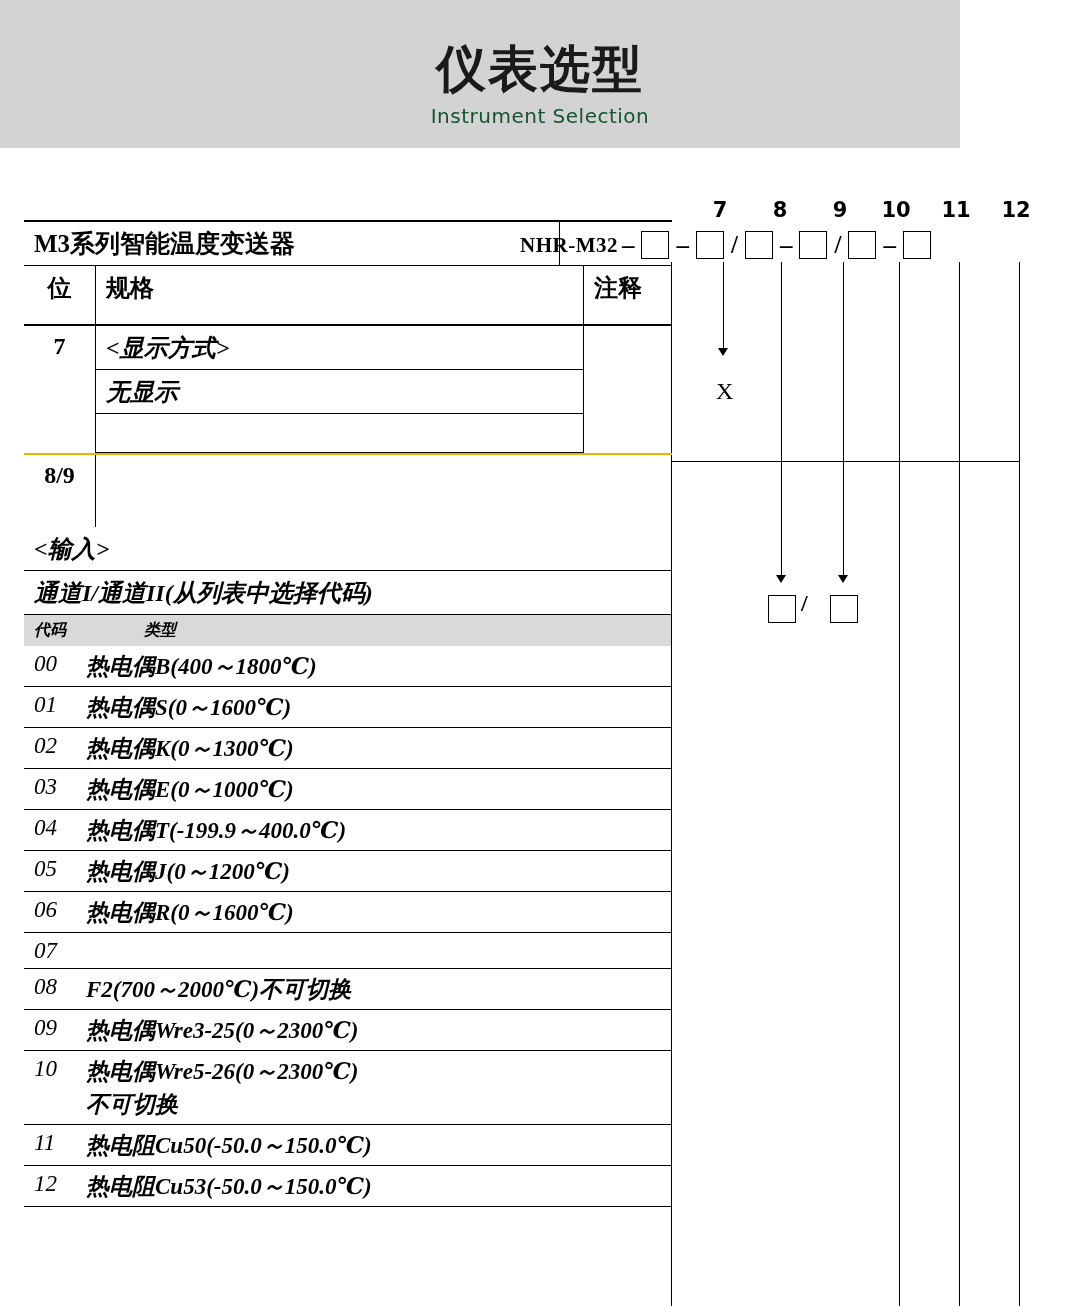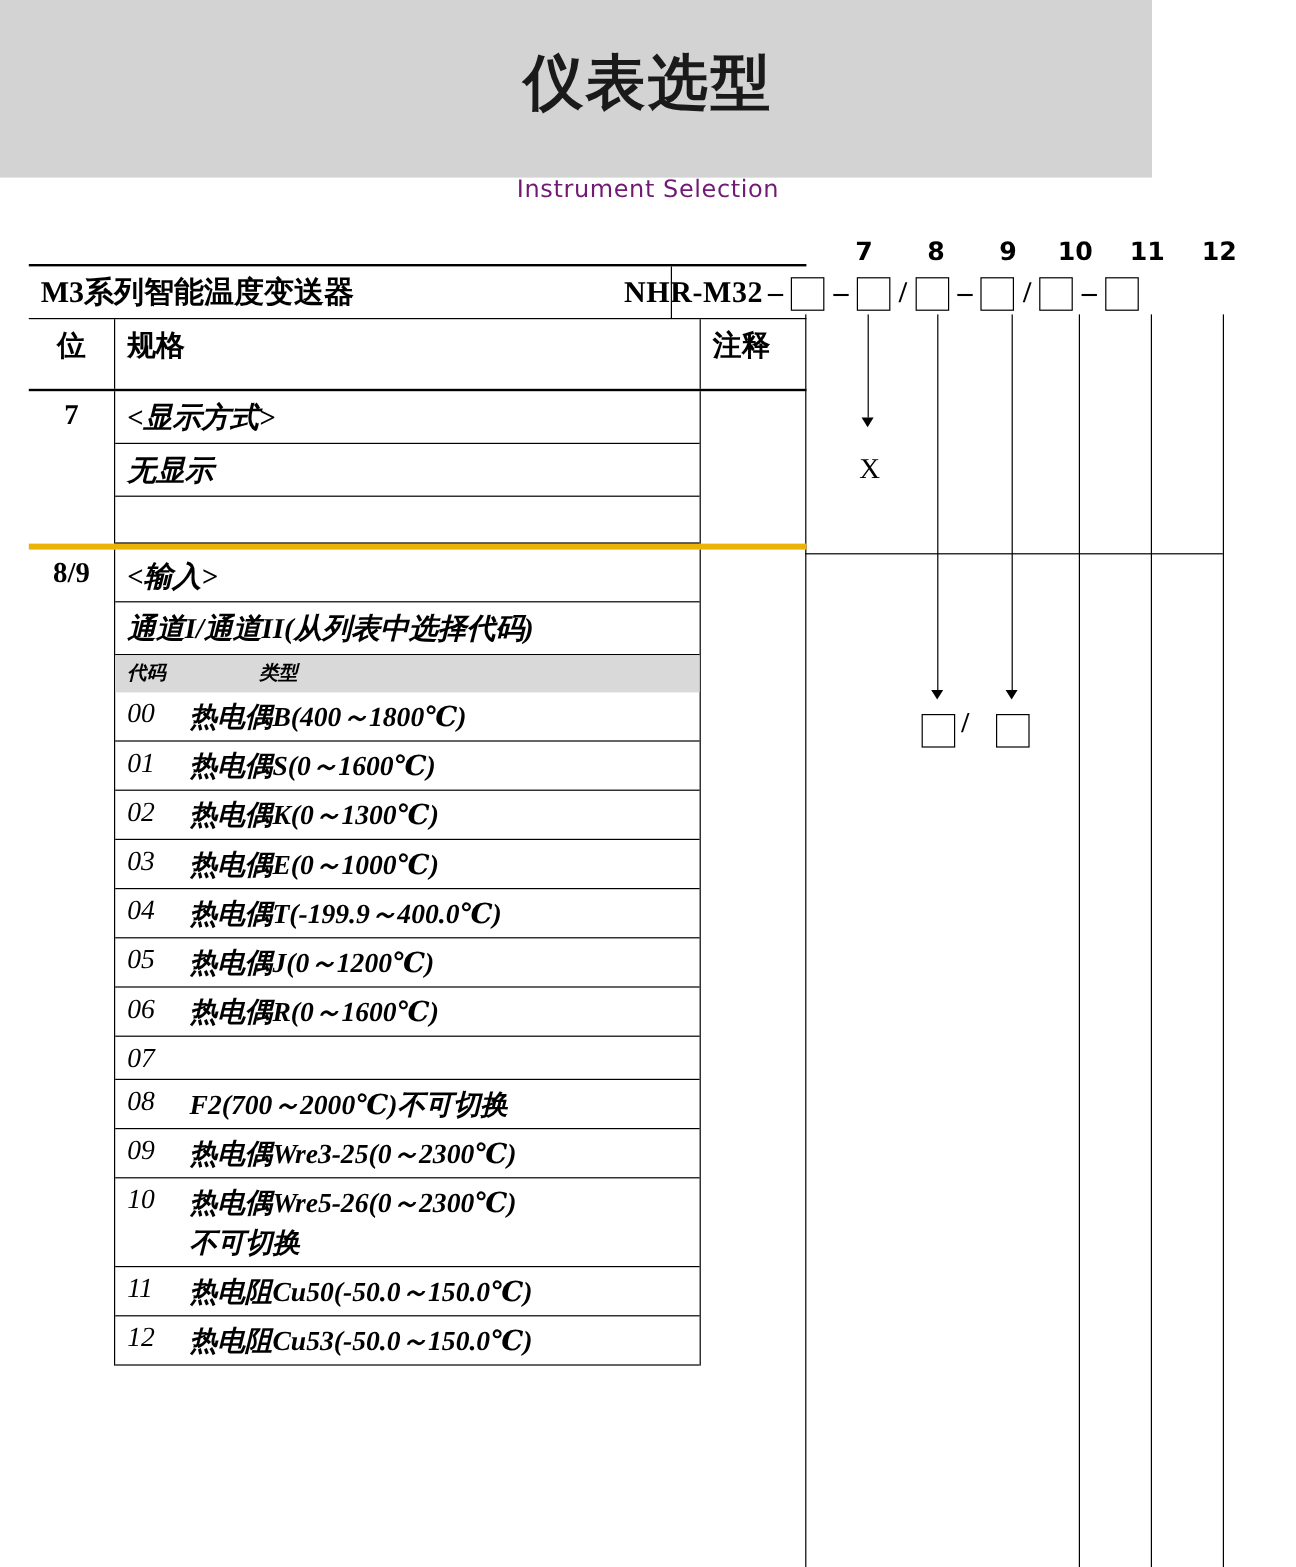--- a/index.html
+++ b/index.html
@@ -37,23 +37,22 @@
     color: #1a1a1a;
   }
   .banner-en {
     position: absolute;
     top: 104px;
     left: 0;
     width: 1080px;
     text-align: center;
     font-family: "DejaVu Sans", "Liberation Sans", sans-serif;
     font-size: 20px;
-    color: #701a75;
+    color: #14532d;
     letter-spacing: 0.5px;
-    margin-top: 41px;
   }
 
   
   .colnum {
     position: absolute;
     font-family: "DejaVu Sans", "Liberation Sans", sans-serif;
     font-weight: bold;
     font-size: 21px;
     color: #000;
     text-align: center;
@@ -64,21 +63,21 @@
   .model-line {
     position: absolute;
     top: 228px;
     left: 520px;
     height: 34px;
     display: flex;
     align-items: center;
     font-family: "Liberation Serif", serif;
   }
   .model-name {
-    font-size: 25px;
+    font-size: 21px;
     font-weight: bold;
     letter-spacing: 0.5px;
   }
   .sep {
     font-size: 25px;
     padding: 0 4px;
     font-weight: bold;
   }
   .codebox {
     display: inline-block;
@@ -297,21 +296,21 @@
   <div class="spec-block">
     <div class="c-pos">7</div>
     <div class="spec-col">
       <div class="line">&lt;显示方式&gt;</div>
       <div class="line">无显示</div>
       <div class="line" style="height:38px; padding:0;">&nbsp;</div>
     </div>
     <div class="note-col"></div>
   </div>
 
-  <div class="spec-block" style="border-top:5px solid #eab308;">
+  <div class="spec-block" style="border-top:2px solid #eab308;flex-direction:column;">
     <div class="c-pos">8/9</div>
     <div class="spec-col">
       <div class="line">&lt;输入&gt;</div>
       <div class="line">通道I/通道II(从列表中选择代码)</div>
 
       <div class="codehdr">
         <span class="k">代码</span>
         <span>类型</span>
       </div>
 

